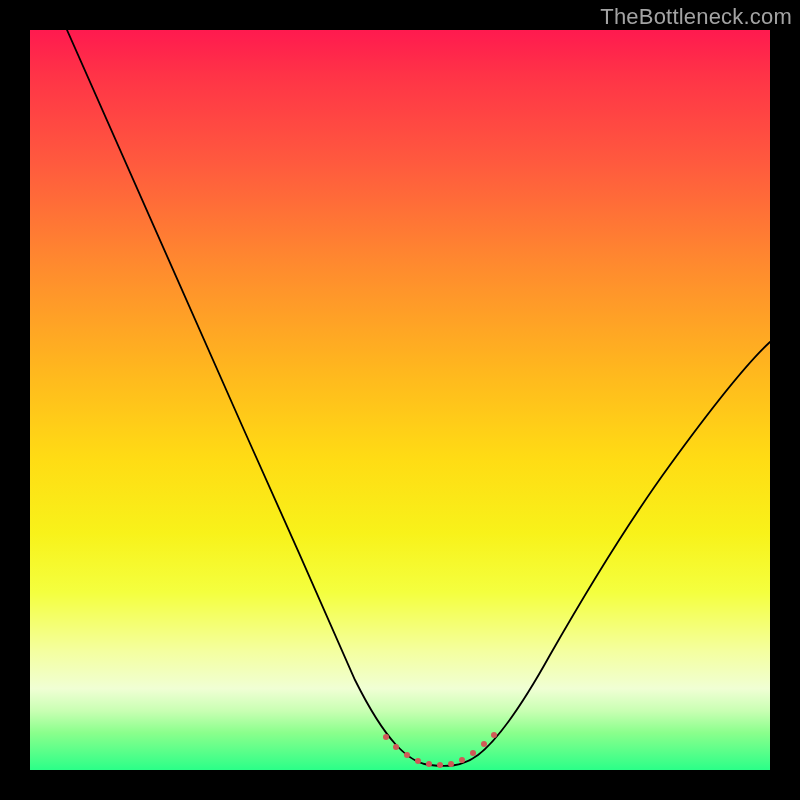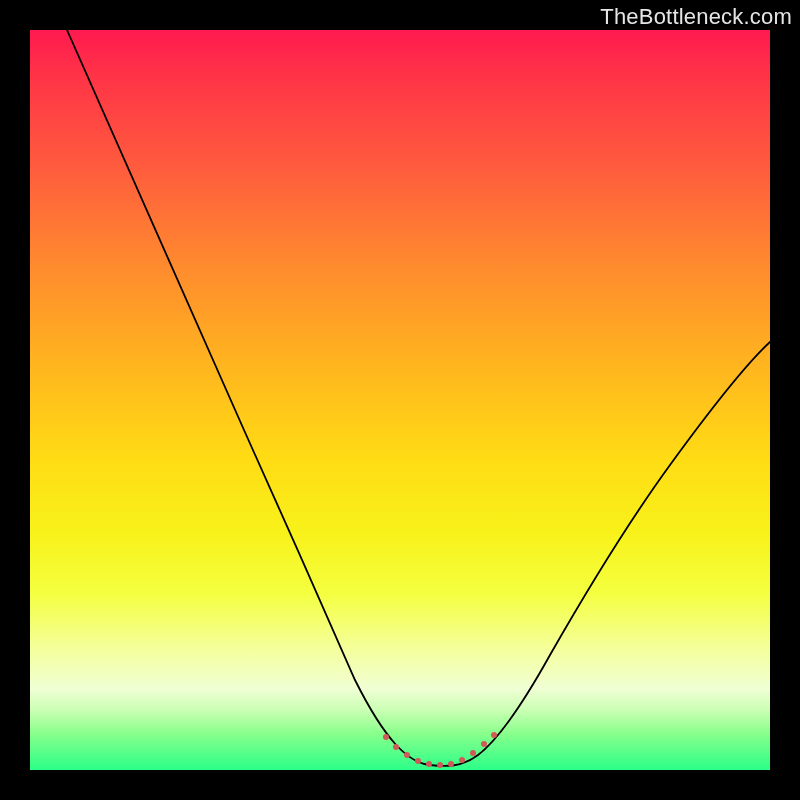--- a/index.html
+++ b/index.html
@@ -40,21 +40,21 @@
       #f0ffd4 89%,
       #c9ffb3 92%,
       #8aff8c 95%,
       #2bff88 100%
     );
   }
   .watermark {
     position: absolute;
     top: 4px;
     right: 8px;
-    color: #e5e5e5;
+    color: #a3a3a3;
     font-size: 22px;
     font-weight: 500;
     letter-spacing: 0.2px;
     user-select: none;
     margin-left: 16px;
   }
   svg {
     position: absolute;
     left: 0;
     top: 0;

